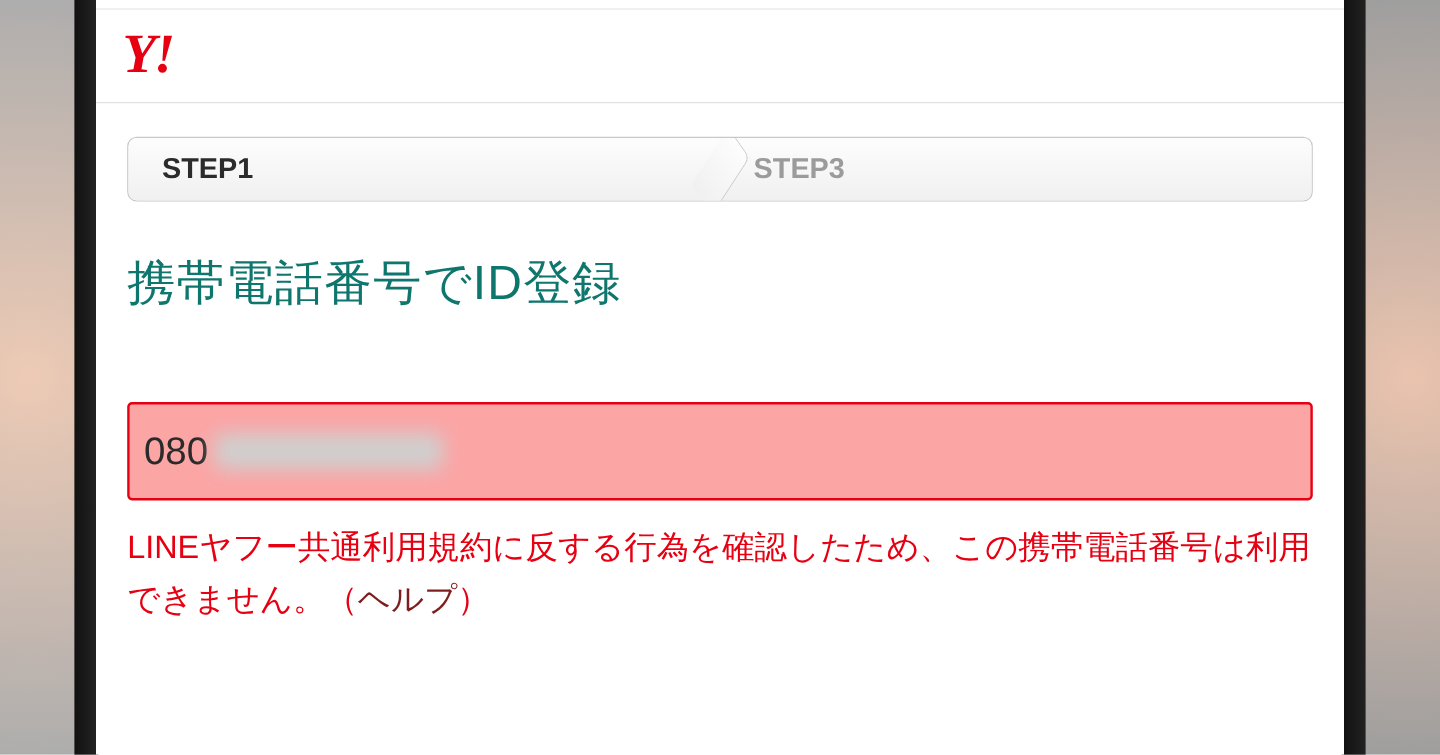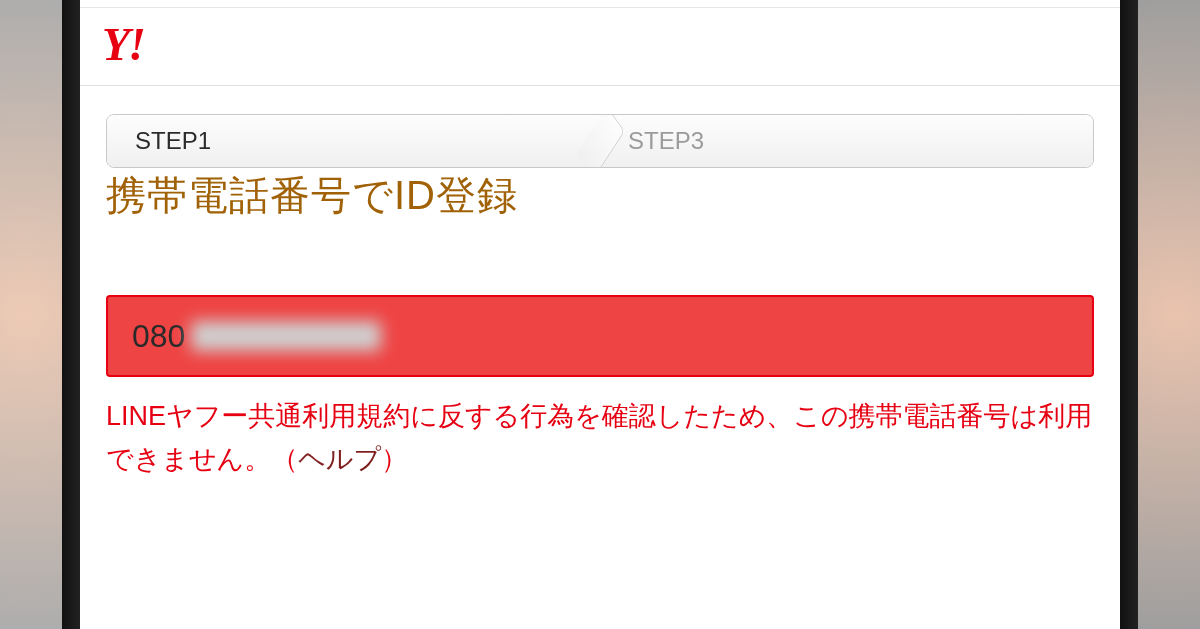--- a/index.html
+++ b/index.html
@@ -21,38 +21,38 @@
       background:#fff; z-index:1; overflow:hidden;
     }
     .top-hair{height:8px;border-bottom:1px solid #e6e6e6}
 
     .header{height:78px;border-bottom:1px solid #e0e0e0;display:flex;align-items:center;padding:0 22px}
     .logo{font-family:"Times New Roman",serif;font-weight:700;font-size:46px;color:#e60012;letter-spacing:-2px;font-style:italic;position:relative;top:-2px}
 
     .content{padding:28px 26px 0 26px}
 
     .stepbar{display:flex;border:1px solid #c8c8c8;border-radius:8px;overflow:hidden;height:54px}
-    .step{flex:1;position:relative;display:flex;align-items:center;padding-left:28px;font-size:24px;font-weight:400;color:#9b9b9b;background:linear-gradient(#fdfdfd,#f0f0f0)}
+    .step{flex:1;position:relative;display:flex;align-items:center;padding-left:28px;font-size:24px;font-weight:700;color:#9b9b9b;background:linear-gradient(#fdfdfd,#f0f0f0)}
     .step.active{color:#2b2b2b}
     .step + .step::before{
       content:"";position:absolute;left:-14px;top:-1px;width:28px;height:56px;
       background:linear-gradient(#fdfdfd,#f0f0f0);
       border-right:1px solid #cfcfcf;border-top:1px solid #cfcfcf;
       transform:rotate(33deg) skewY(22deg);
       border-radius:2px 6px 2px 2px;
     }
     .step span{position:relative;z-index:1}
 
-    .page-title{font-size:40px;font-weight:400;color:#a16207;letter-spacing:1px}
+    .page-title{margin-top:40px;font-size:40px;font-weight:400;color:#0f766e;letter-spacing:1px}
 
     .field-wrap{margin-top:72px}
     .phone-field{
       width:100%;height:82px;border:2px solid #e60012;border-radius:4px;
-      display:flex;align-items:center;padding:0 24px;font-size:32px;color:#2a2a2a;
-      background:#ef4444;
+      display:flex;align-items:center;padding:0 12px;font-size:32px;color:#2a2a2a;
+      background:#fca5a5;
     }
     .phone-clear{margin-left:6px;display:inline-block;width:190px;height:30px;border-radius:4px;background:#cfcfcf;filter:blur(8px)}
 
     .err{margin-top:18px;font-size:27px;line-height:1.6;color:#e60012}
     .err a{color:#7f1d1d;text-decoration:none}
   </style>
 </head>
 <body>
 
 <div class="frame-left"></div>

